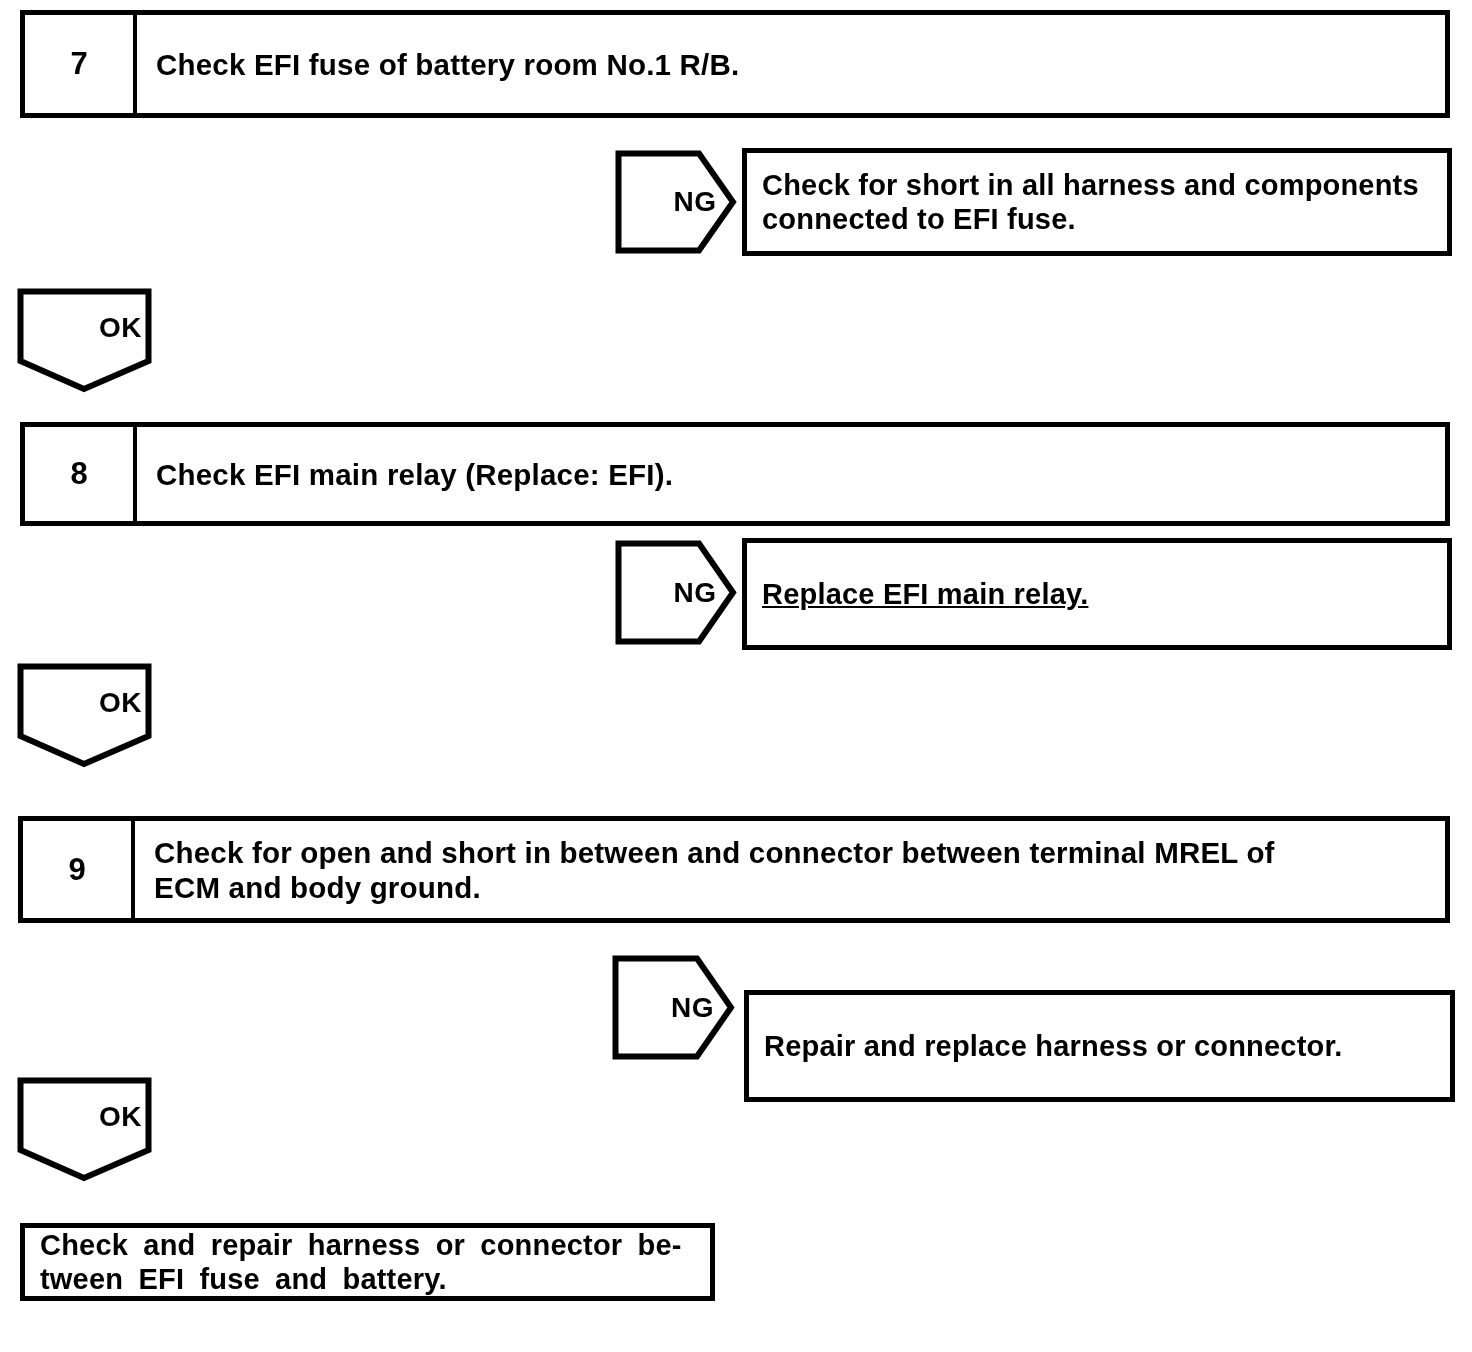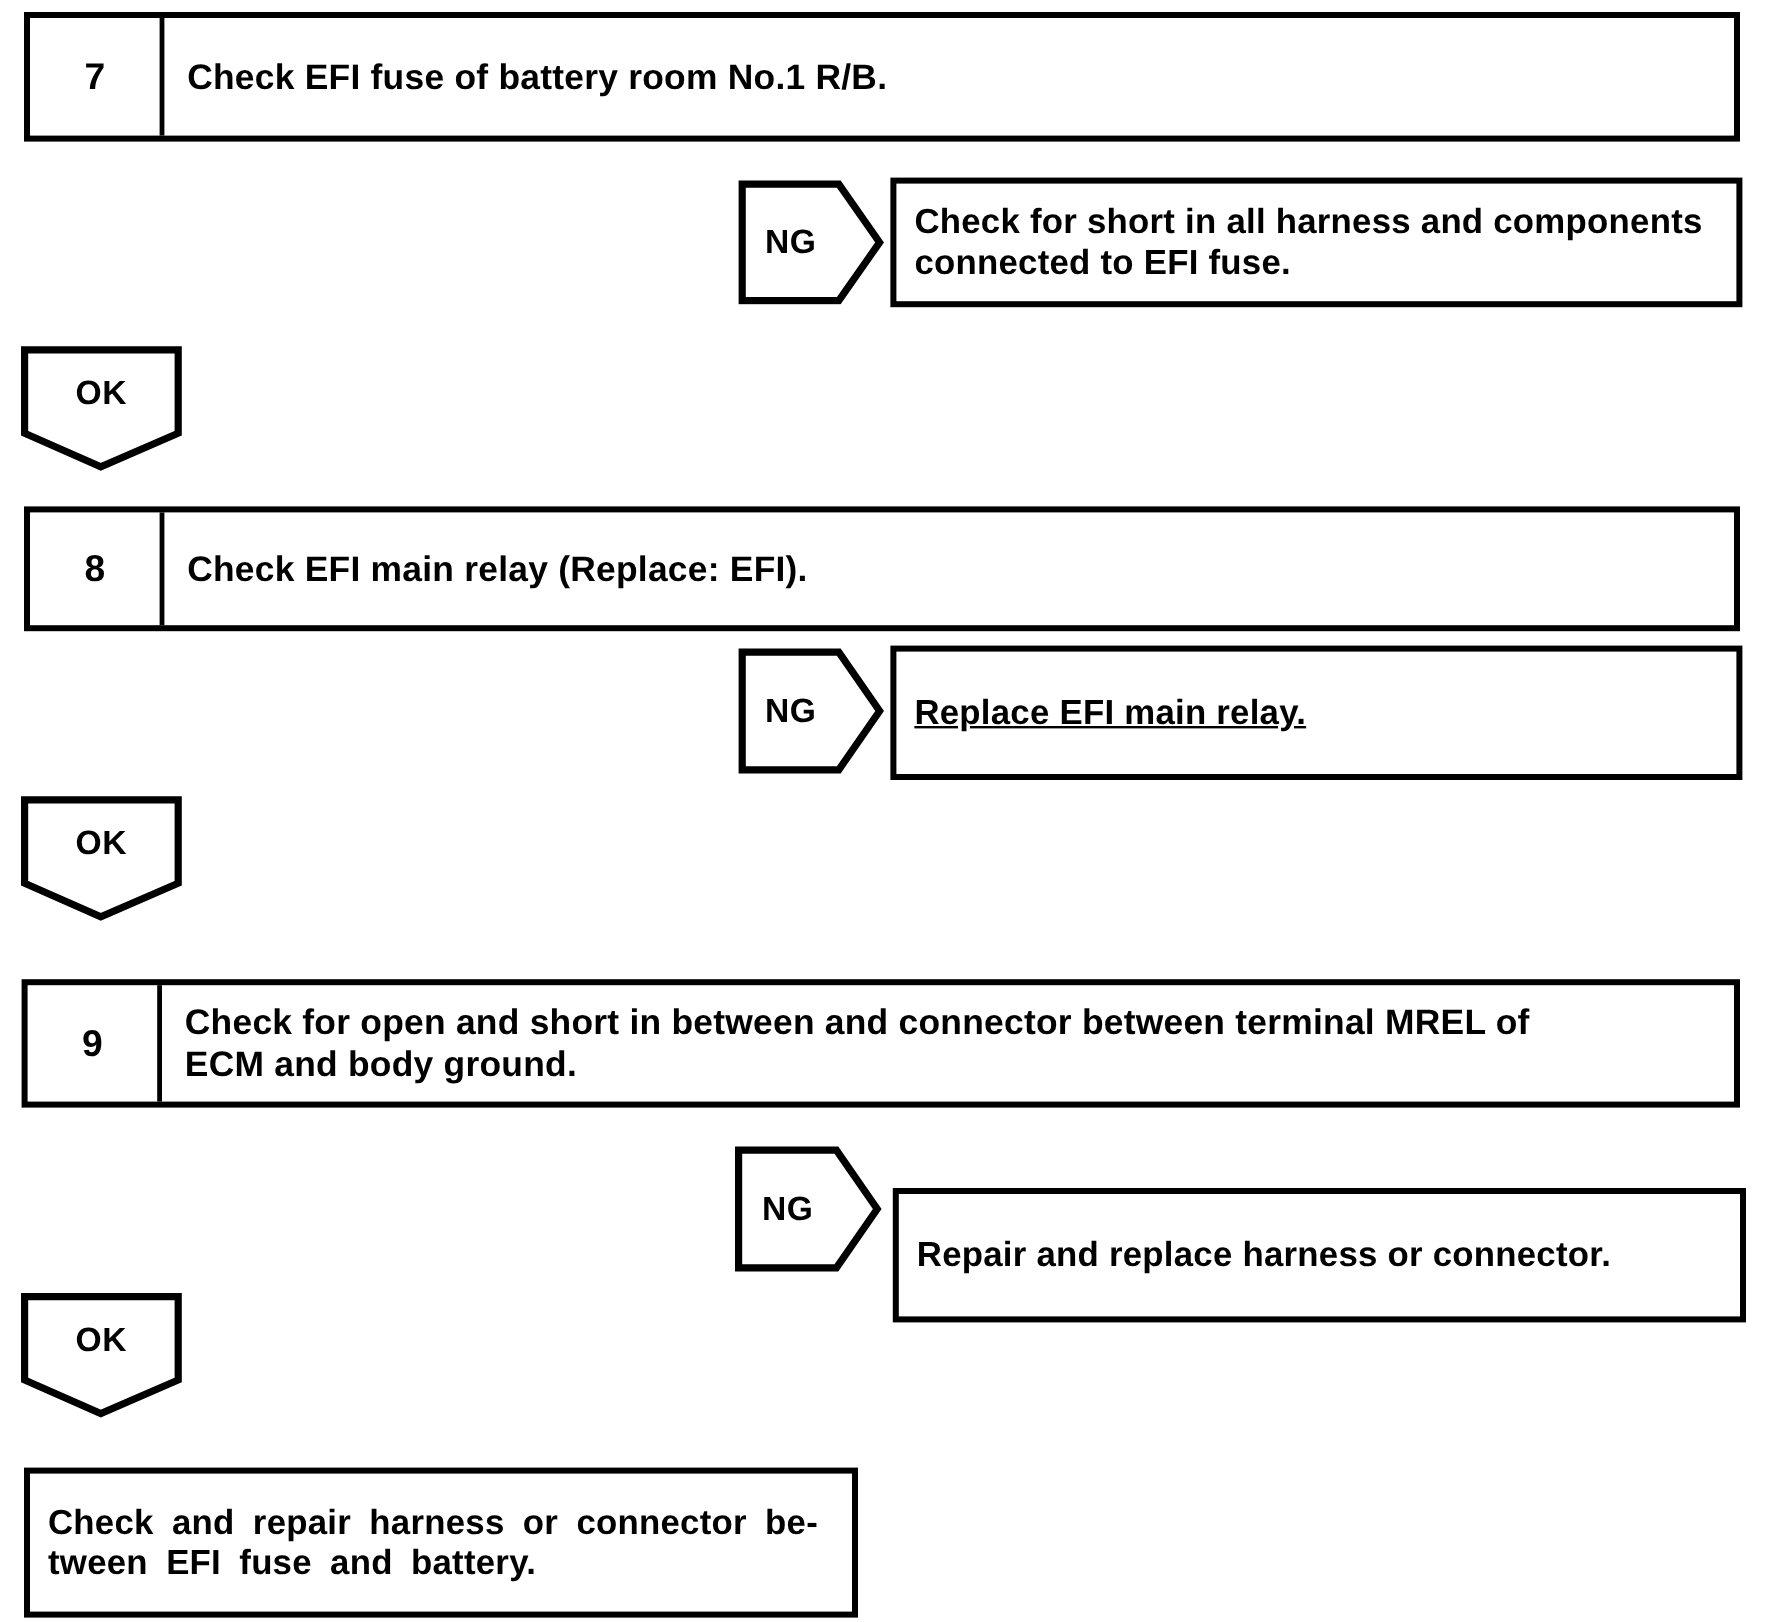--- a/index.html
+++ b/index.html
@@ -51,20 +51,21 @@
     word-spacing:7px;
   }
   
   .shape{display:block;}
   .shape-wrap{position:absolute;}
   .shape-label{
     position:absolute;top:0;left:0;
     display:flex;align-items:center;justify-content:center;
     font-size:28px;
     letter-spacing:0.5px;
+    padding-left:36px;
   }
 </style>
 </head>
 <body>
 
 <div id="page">
 
   <div class="abs step-box" style="left:20px;top:10px;width:1430px;height:108px;">
     <div class="step-num">7</div>
     <div class="step-title">Check EFI fuse of battery room No.1 R/B.</div>
@@ -120,16 +121,16 @@
   </div>
   <div class="abs result-box" style="left:744px;top:990px;width:711px;height:112px;">Repair and replace harness or connector.</div>
 
   <div class="shape-wrap" style="left:17px;top:1077px;width:135px;height:105px;">
     <svg class="shape" width="135" height="105" viewBox="0 0 135 105">
       <polygon points="3.5,3.5 131.5,3.5 131.5,73 67,101 3.5,73" fill="#ffffff" stroke="#000000" stroke-width="6"></polygon>
     </svg>
     <span class="shape-label" style="width:135px;height:80px;">OK</span>
   </div>
 
-  <div class="abs result-box final-box" style="left:20px;top:1223px;width:695px;height:125px;">Check and repair harness or connector be-
+  <div class="abs result-box final-box" style="left:20px;top:1223px;width:695px;height:78px;">Check and repair harness or connector be-
 tween EFI fuse and battery.</div>
 
 </div>
 
 </body></html>

